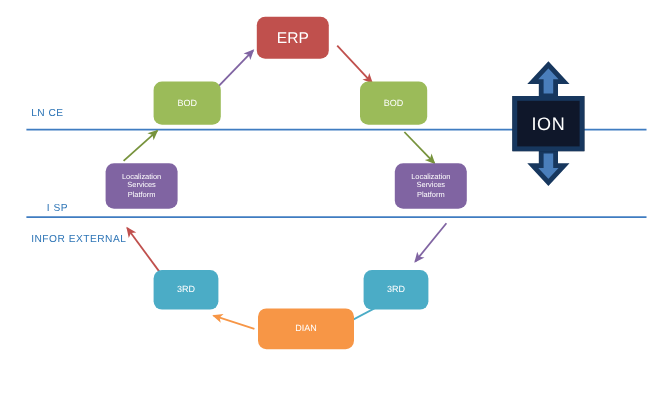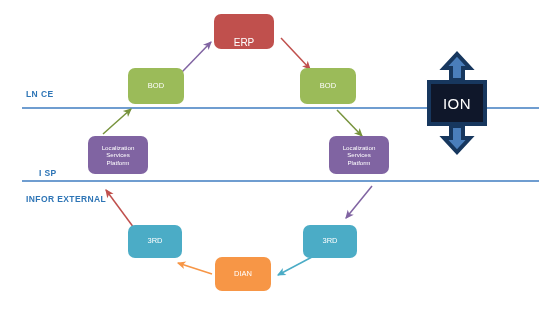--- a/index.html
+++ b/index.html
@@ -21,21 +21,21 @@
   #svg-layer {
     position: absolute;
     left: 0;
     top: 0;
     width: 539px;
     height: 333px;
   }
   .lane-label {
     position: absolute;
     color: #2E75B6;
-    font-weight: bold;
+    font-weight: normal;
     font-size: 8.5px;
     letter-spacing: 0.4px;
     white-space: nowrap;
   }
   .node {
     position: absolute;
     display: flex;
     align-items: center;
     justify-content: center;
     text-align: center;
@@ -106,21 +106,21 @@
       <line x1="337" y1="110" x2="362" y2="136" stroke="#77933C" stroke-width="1.5" marker-end="url(#mk-bodright-to-lspright)"></line>
       <line x1="372" y1="186" x2="346" y2="218" stroke="#8064A2" stroke-width="1.5" marker-end="url(#mk-lspright-to-thirdright)"></line>
       <line x1="312" y1="257" x2="278" y2="275" stroke="#4BACC6" stroke-width="1.5" marker-end="url(#mk-thirdright-to-dian)"></line>
       <line x1="212" y1="274" x2="178" y2="263" stroke="#F79646" stroke-width="1.5" marker-end="url(#mk-dian-to-thirdleft)"></line>
       <line x1="134" y1="228" x2="106" y2="190" stroke="#C0504D" stroke-width="1.5" marker-end="url(#mk-thirdleft-to-lspleft)"></line>
       <line x1="103" y1="134" x2="131" y2="109" stroke="#77933C" stroke-width="1.5" marker-end="url(#mk-lspleft-to-bodleft)"></line>
       <path d="M451,80 L451,68 L444,68 L457,54 L470,68 L463,68 L463,80 Z" fill="#4A7EBB" stroke="#17375E" stroke-width="4" stroke-linejoin="miter"></path>
       <path d="M451,126 L451,138 L444,138 L457,152 L470,138 L463,138 L463,126 Z" fill="#4A7EBB" stroke="#17375E" stroke-width="4" stroke-linejoin="miter"></path>
     </svg>
   <div id="nodes-layer">
-      <div class="node" style="left: 214px; top: 14px; width: 60px; height: 35px; background: rgb(192, 80, 77); color: rgb(255, 255, 255); font-size: 10px; align-items: flex-end;">
+      <div class="node" style="left: 214px; top: 14px; width: 60px; height: 35px; background: rgb(192, 80, 77); color: rgb(255, 255, 255); font-size: 13px;">
         <span class="node-label">ERP</span>
       </div>
       <div class="node" style="left: 128px; top: 68px; width: 56px; height: 36px; background: rgb(155, 187, 89); color: rgb(255, 255, 255); font-size: 7.5px;">
         <span class="node-label">BOD</span>
       </div>
       <div class="node" style="left: 300px; top: 68px; width: 56px; height: 36px; background: rgb(155, 187, 89); color: rgb(255, 255, 255); font-size: 7.5px;">
         <span class="node-label">BOD</span>
       </div>
       <div class="node node-multiline" style="left: 88px; top: 136px; width: 60px; height: 38px; background: rgb(128, 100, 162); color: rgb(255, 255, 255); font-size: 6.2px;">
         <span class="node-label">Localization
@@ -131,21 +131,21 @@
         <span class="node-label">Localization
 Services
 Platform</span>
       </div>
       <div class="node" style="left: 128px; top: 225px; width: 54px; height: 33px; background: rgb(75, 172, 198); color: rgb(255, 255, 255); font-size: 7.5px;">
         <span class="node-label">3RD</span>
       </div>
       <div class="node" style="left: 303px; top: 225px; width: 54px; height: 33px; background: rgb(75, 172, 198); color: rgb(255, 255, 255); font-size: 7.5px;">
         <span class="node-label">3RD</span>
       </div>
-      <div class="node" style="left: 215px; top: 257px; width: 56px; height: 34px; background: rgb(247, 150, 70); color: rgb(255, 255, 255); font-size: 7.5px;">
+      <div class="node" style="left: 215px; top: 257px; width: 80px; height: 34px; background: rgb(247, 150, 70); color: rgb(255, 255, 255); font-size: 7.5px;">
         <span class="node-label">DIAN</span>
       </div>
     </div>
   <div id="ion-node" style="left: 427px; top: 80px; width: 60px; height: 46px; background: #0f172a; border: 4px solid rgb(23, 55, 94);">
     <span id="ion-label">ION</span>
   </div>
 <div class="lane-label" style="left: 26px; top: 89px; color: rgb(46, 117, 182);">LN CE</div>
     <div class="lane-label" style="left: 26px; top: 168px; color: rgb(46, 117, 182); margin-left: 13px;">I SP</div>
     <div class="lane-label" style="left: 26px; top: 194px; color: rgb(46, 117, 182);">INFOR EXTERNAL</div>
   </div>

